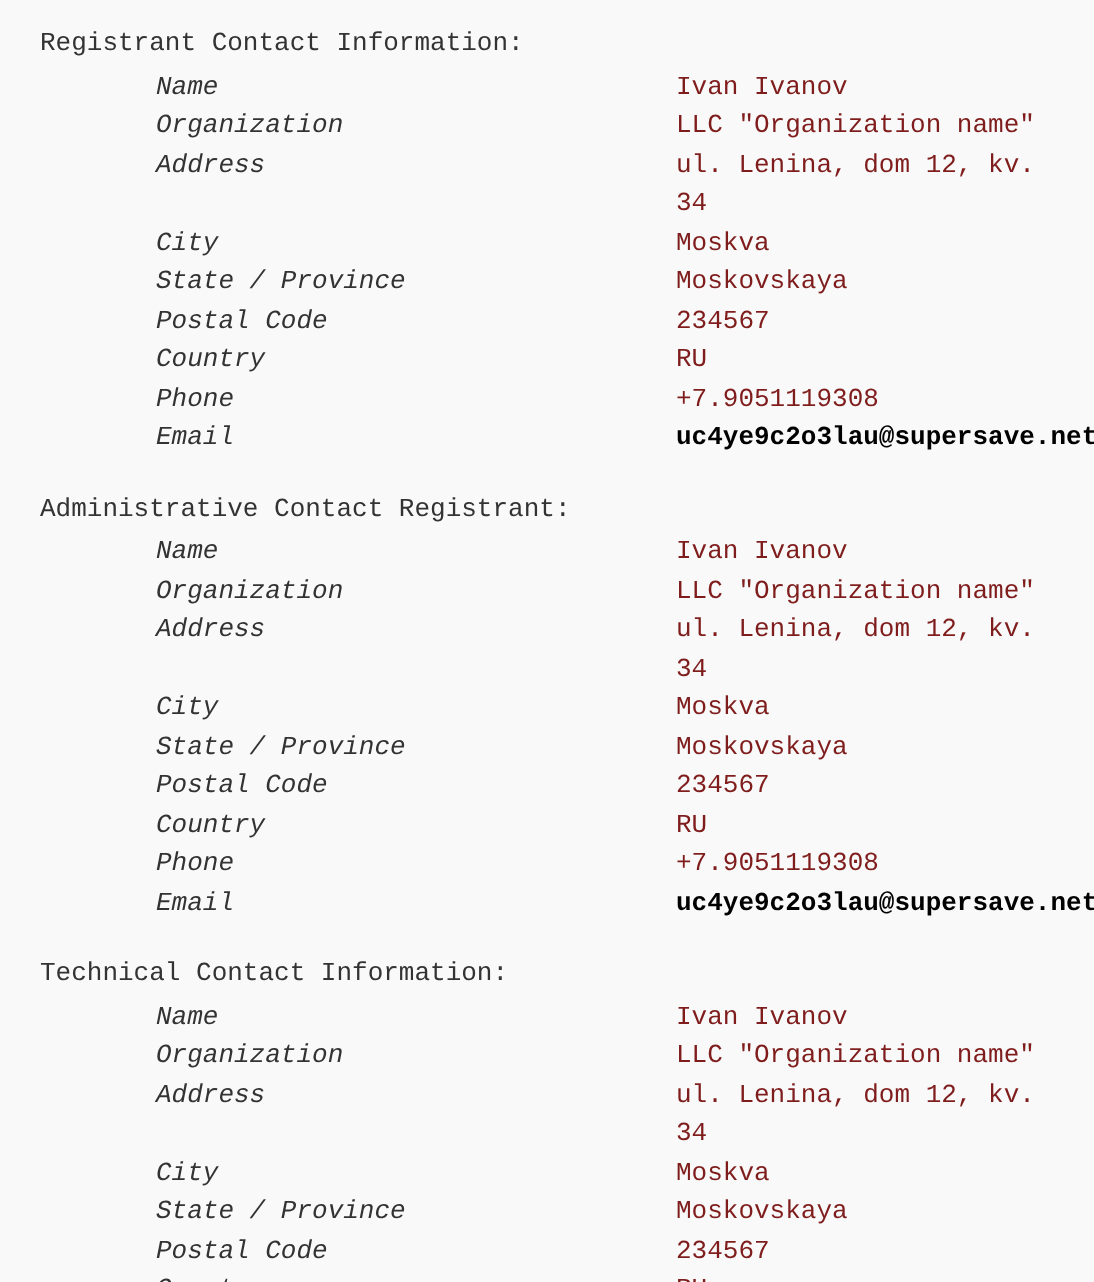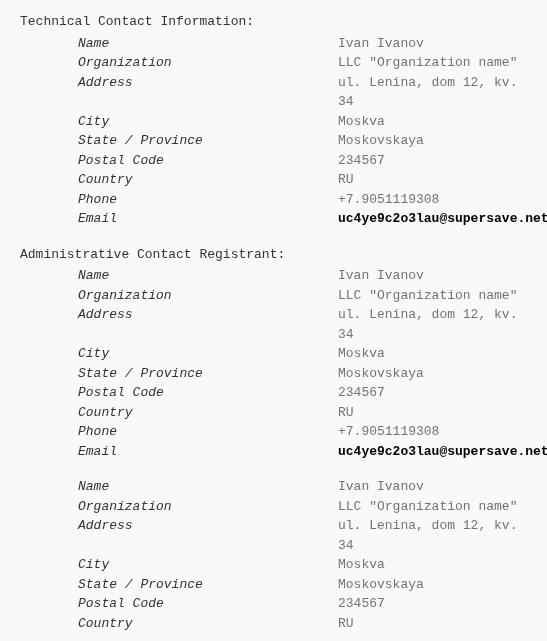--- a/index.html
+++ b/index.html
@@ -27,33 +27,33 @@
       display: flex;
       margin-left: 58px;
     }
     .label {
       width: 260px;
       flex-shrink: 0;
       color: #333;
       font-style: italic;
     }
     .value {
-      color: #737373;
+      color: #7f1d1d;
     }
     .email-value {
       font-weight: bold;
       color: #000;
     }
   </style>
 </head>
 <body>
 
 <div id="content">
     <div class="section">
-      <div class="section-title">Technical Contact Information:</div>
+      <div class="section-title">Registrant Contact Information:</div>
       <div class="row">
         <div class="label">Name</div>
         <div class="value">Ivan Ivanov</div>
       </div>
       <div class="row">
         <div class="label">Organization</div>
         <div class="value">LLC "Organization name"</div>
       </div>
       <div class="row">
         <div class="label">Address</div>
@@ -117,20 +117,21 @@
       <div class="row">
         <div class="label">Phone</div>
         <div class="value">+7.9051119308</div>
       </div>
       <div class="row">
         <div class="label">Email</div>
         <div class="value email-value">uc4ye9c2o3lau@supersave.net</div>
       </div>
     </div>
     <div class="section">
+      <div class="section-title">Technical Contact Information:</div>
       <div class="row">
         <div class="label">Name</div>
         <div class="value">Ivan Ivanov</div>
       </div>
       <div class="row">
         <div class="label">Organization</div>
         <div class="value">LLC "Organization name"</div>
       </div>
       <div class="row">
         <div class="label">Address</div>

